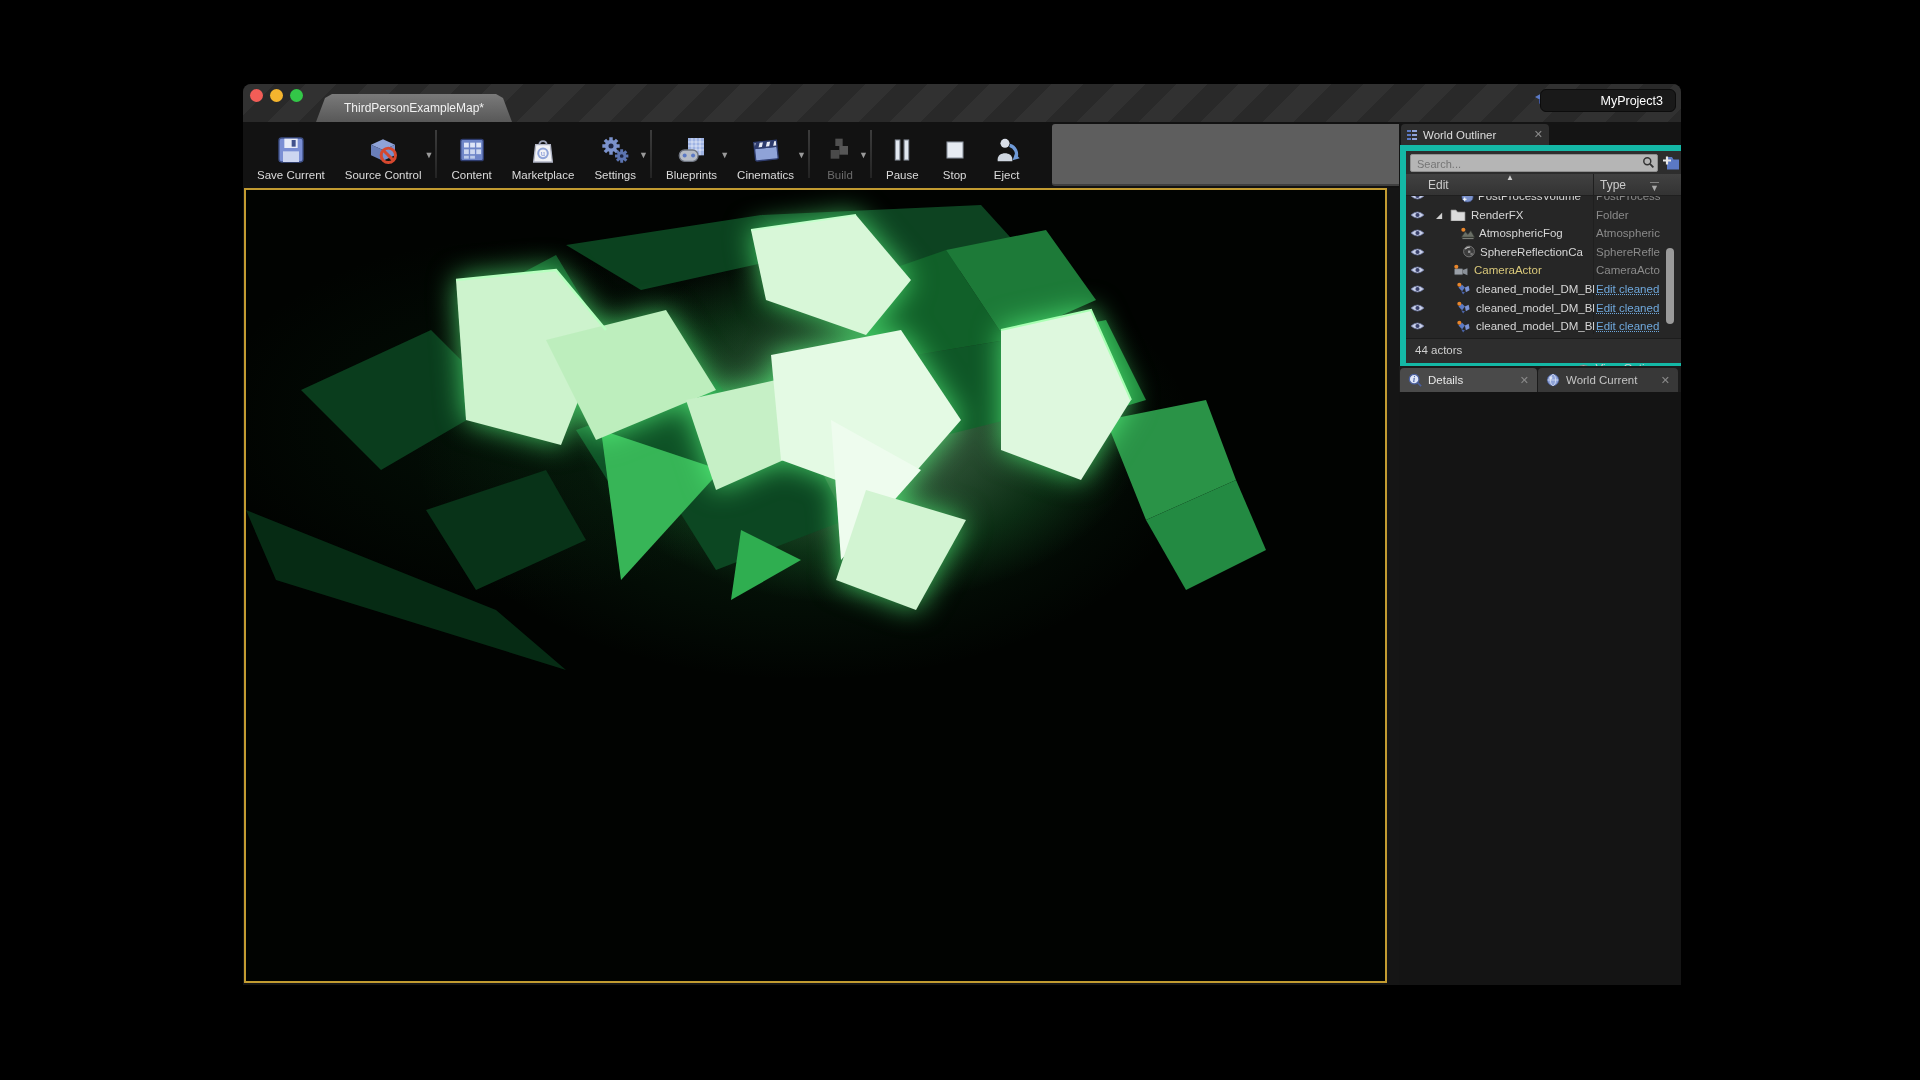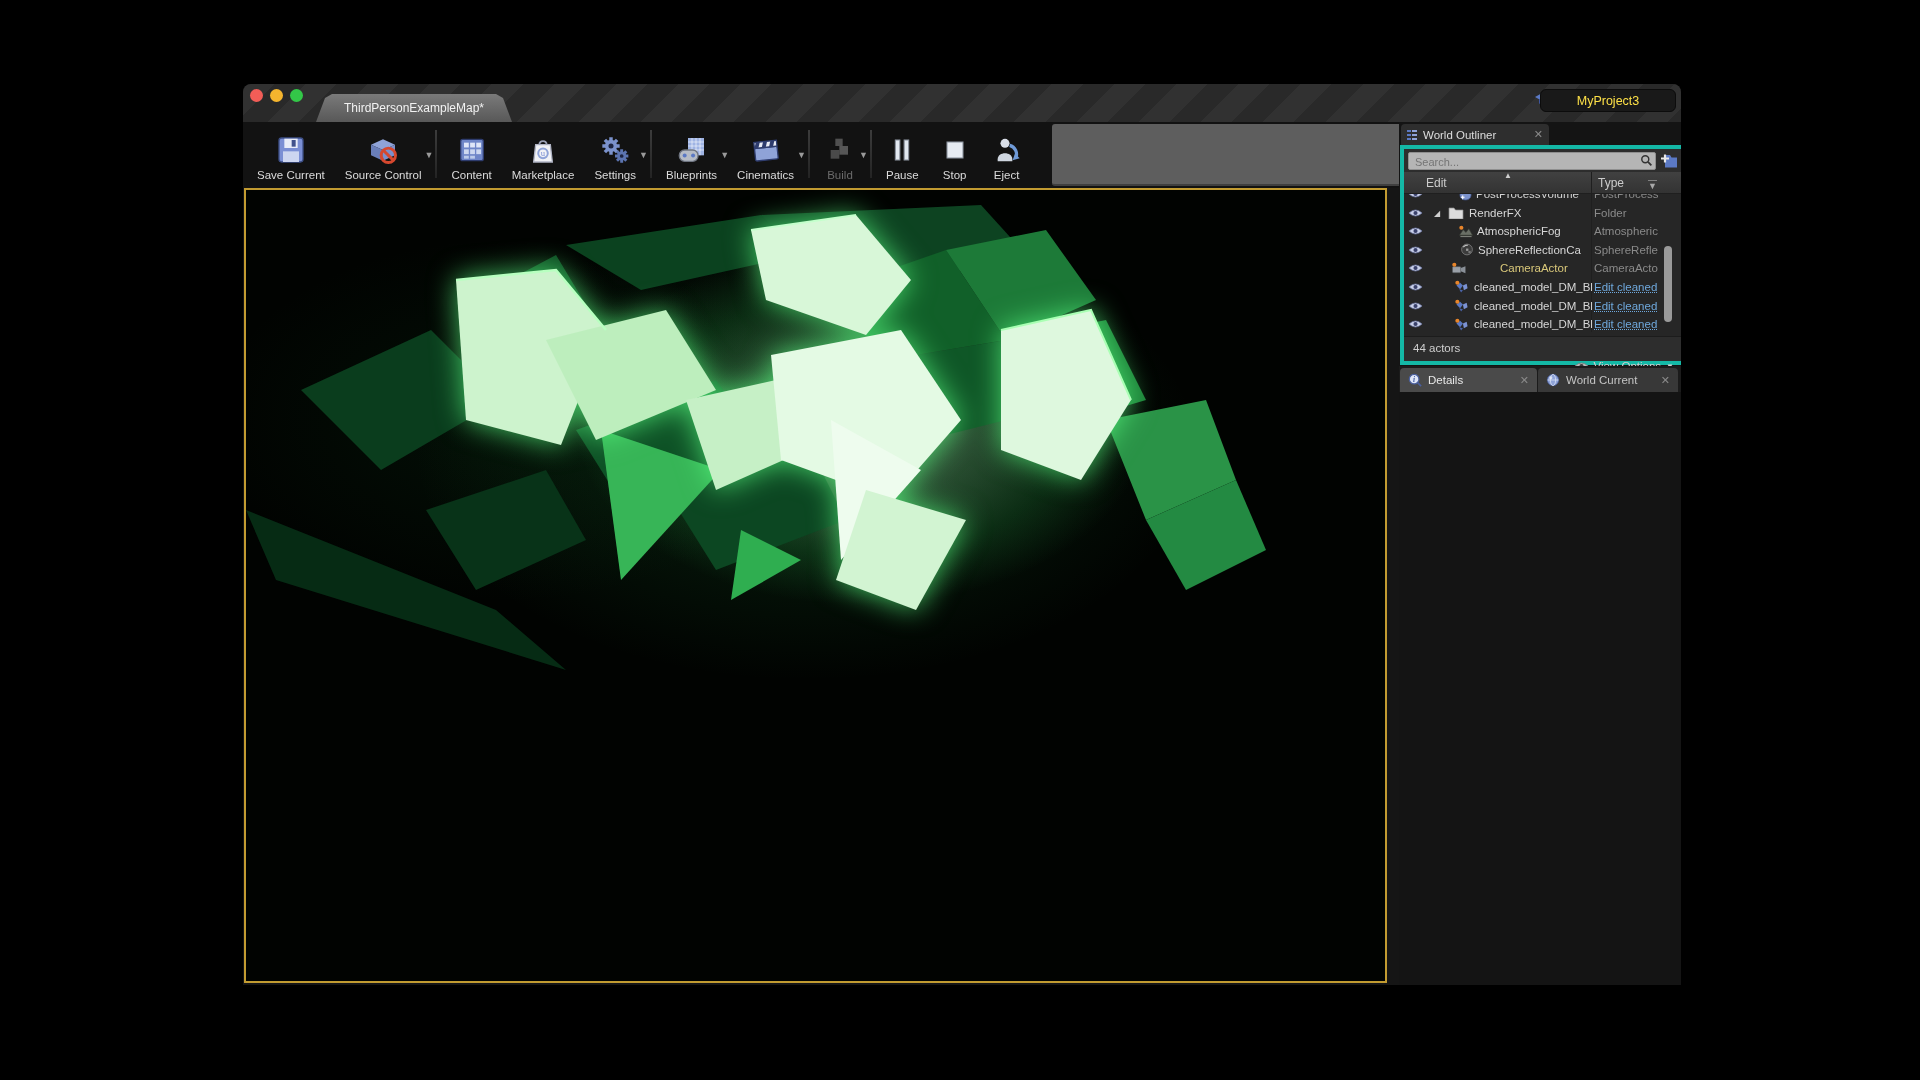--- a/index.html
+++ b/index.html
@@ -13,22 +13,22 @@
   .traffic{position:absolute;top:5px;left:7px;display:flex;gap:7px;}
   .light{width:13px;height:13px;border-radius:50%;}
   .light.red{background:#f25d57;}
   .light.yellow{background:#f5b52e;}
   .light.green{background:#33c748;}
   .map-tab{position:absolute;left:73px;top:10px;width:196px;height:28px;
     background:linear-gradient(#7a7a7a,#585858);
     clip-path:polygon(0 100%,9px 4px,16px 0,calc(100% - 16px) 0,calc(100% - 9px) 4px,100% 100%);
     display:flex;align-items:center;justify-content:center;color:#f2f2f2;font-size:12px;}
   .proj-badge{position:absolute;right:5px;top:5px;height:21px;min-width:110px;background:#191919;
-    border:1px solid #0c0c0c;border-radius:6px;color:#fde047;font-size:12.5px;
-    display:flex;align-items:center;justify-content:center;padding:0 12px;}
+    border:1px solid #0c0c0c;border-radius:6px;color:#ffffff;font-size:12.5px;
+    display:flex;align-items:center;justify-content:flex-end;padding:0 12px;}
   .hat-icon{position:absolute;right:127px;top:6px;width:20px;height:18px;}
   
   .toolbar{position:absolute;left:0;top:38px;width:100%;height:66px;background:#121212;}
   .tb-buttons{position:absolute;left:4px;top:2px;height:62px;display:flex;align-items:stretch;}
   .tb-btn{position:relative;display:flex;flex-direction:column;align-items:center;justify-content:flex-end;
     padding:4px 10px 5px 10px;cursor:pointer;}
   .tb-btn .ticon{width:32px;height:32px;margin-bottom:3px;}
   .tb-btn .tlabel{color:#dcdcdc;font-size:11.5px;white-space:nowrap;}
   .tb-btn.disabled .tlabel{color:#6b6b6b;}
   .tb-btn.disabled .ticon{opacity:.4;filter:grayscale(1);}
@@ -46,21 +46,21 @@
       radial-gradient(ellipse 420px 260px at 260px 230px, rgba(20,110,45,.12), transparent 70%);}
   .crystals{position:absolute;left:0;top:0;}
   .g-bright{filter:drop-shadow(0 0 14px rgba(90,255,130,.75));}
   
   .rightside{position:absolute;left:1156px;top:38px;width:282px;height:863px;background:#141414;}
   .out-tabbar{position:absolute;left:0;top:2px;width:100%;height:21px;background:#141414;}
   .out-tab{position:absolute;left:2px;top:0;height:21px;width:148px;background:#2e2e2e;
     border-radius:4px 4px 0 0;display:flex;align-items:center;gap:6px;padding:0 6px;box-sizing:border-box;}
   .out-tab .ttext{color:#dddddd;font-size:11.5px;flex:1;}
   .tab-close{color:#8a8a8a;font-size:11px;cursor:pointer;}
-  .outliner{position:absolute;left:1px;top:23px;width:278px;height:212px;border:4px solid #14b8a6;
+  .outliner{position:absolute;left:1px;top:23px;width:278px;height:212px;border:6px solid #14b8a6;
     background:#262626;}
   .search-row{position:absolute;left:0;top:0;width:100%;height:23px;background:#2d2d2d;
     display:flex;align-items:center;padding:3px 4px;box-sizing:border-box;gap:4px;}
   .search-box{flex:1;height:16px;background:#b5b5b5;border:1px solid #8f8f8f;border-radius:2px;
     position:relative;display:flex;align-items:center;}
   .search-box input{position:absolute;left:4px;top:0;width:80%;height:100%;border:none;background:transparent;
     font-size:11px;color:#444;outline:none;font-family:"Liberation Sans",sans-serif;}
   .search-mag{position:absolute;right:2px;top:1px;}
   .addfolder{width:18px;height:15px;}
   .col-header{position:absolute;left:0;top:23px;width:100%;height:22px;
@@ -73,21 +73,21 @@
   .rows{position:absolute;left:0;top:45px;width:100%;height:138px;overflow:hidden;}
   .orow{position:relative;height:18.6px;display:flex;align-items:center;cursor:pointer;}
   .orow .eye{position:absolute;left:4px;top:4px;}
   .orow .expander{position:absolute;color:#cfcfcf;font-size:8px;top:5px;}
   .orow .ricon{position:absolute;top:2.5px;}
   .orow .rlabel{position:absolute;top:3px;font-size:11.5px;color:#d6d6d6;white-space:nowrap;
     max-width:130px;overflow:hidden;}
   .orow .rtype{position:absolute;left:190px;top:3px;font-size:11.5px;color:#8a8a8a;white-space:nowrap;
     width:64px;overflow:hidden;}
   .orow .rtype.link{color:#6fa8dc;text-decoration:underline dotted;}
-  .orow.sel .rlabel{color:#d9c87a;margin-left:28px;}
+  .orow.sel .rlabel{color:#d9c87a;}
   .vscroll{position:absolute;left:260px;top:97px;width:8px;height:76px;background:#9a9a9a;border-radius:4px;}
   .out-footer{position:absolute;left:0;bottom:0;width:100%;height:25px;background:#2d2d2d;
     border-top:1px solid #1c1c1c;box-sizing:border-box;}
   .count{position:absolute;left:9px;top:5px;color:#cfcfcf;font-size:11.5px;}
   .viewopts{position:absolute;right:8px;top:4px;display:flex;align-items:center;gap:5px;cursor:pointer;margin-top:19px;}
   .viewopts .vtext{color:#cfcfcf;font-size:11.5px;}
   .viewopts .varrow{color:#cfcfcf;font-size:8px;}
   
   .det-tabbar{position:absolute;left:0;top:244px;width:100%;height:26px;background:#1b1b1b;}
   .det-tab{position:absolute;top:2px;height:24px;border-radius:4px 4px 0 0;display:flex;align-items:center;

